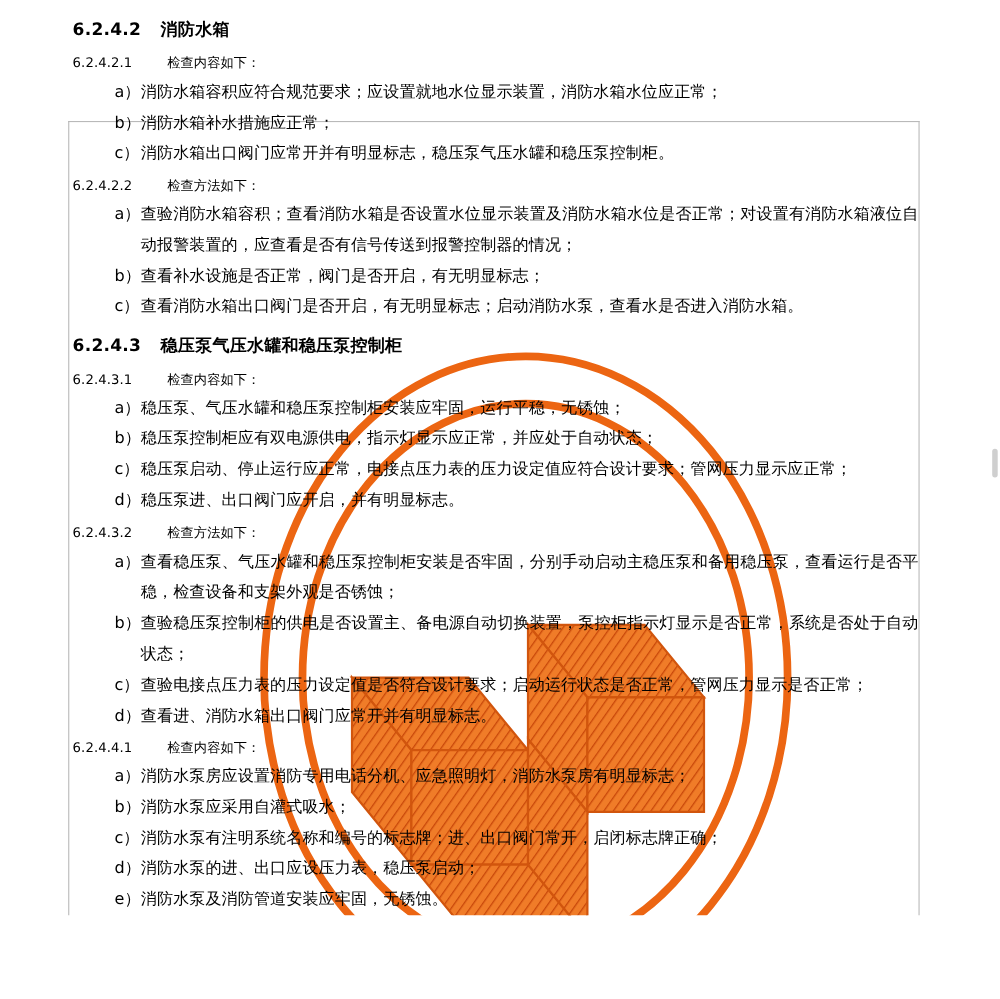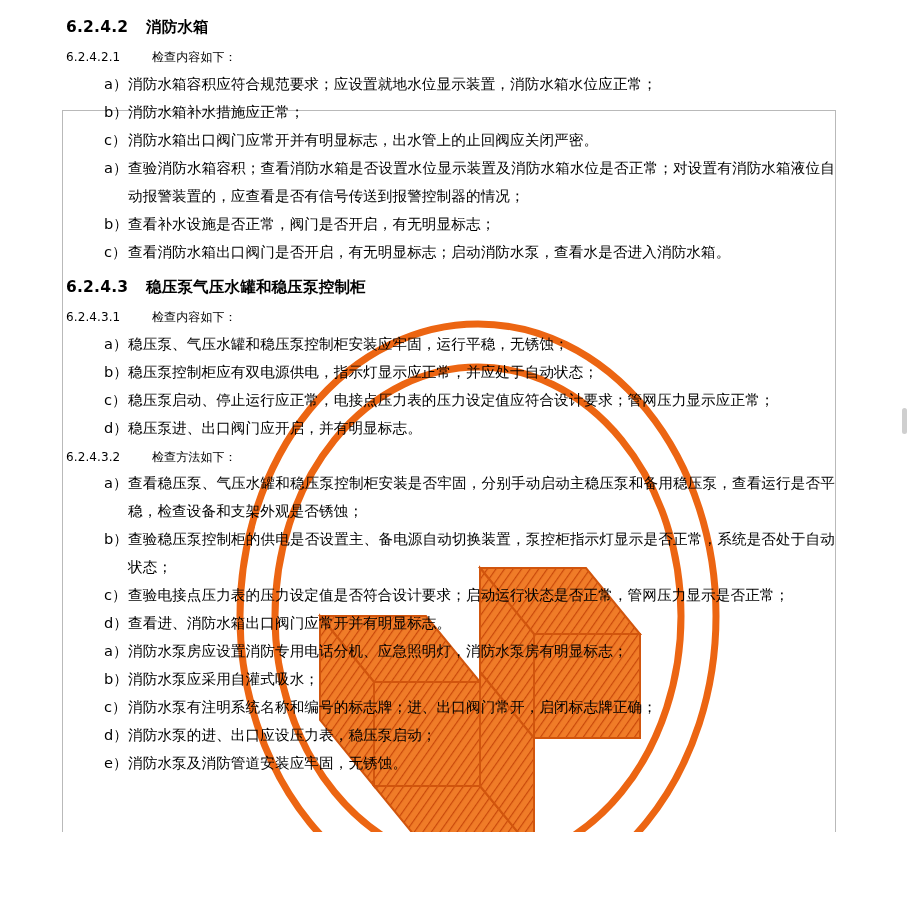--- a/index.html
+++ b/index.html
@@ -156,23 +156,26 @@
       <span class="txt">消防水箱容积应符合规范要求；应设置就地水位显示装置，消防水箱水位应正常；</span>
     </div>
 
     <div class="item">
       <span class="lbl">b）</span>
       <span class="txt">消防水箱补水措施应正常；</span>
     </div>
 
     <div class="item">
       <span class="lbl">c）</span>
-      <span class="txt">消防水箱出口阀门应常开并有明显标志，出水管上的止回阀应关闭严密。</span>
-    </div>
-
+      <span class="txt">消防水箱出口阀门应常开并有明显标志，稳压泵气压水罐和稳压泵控制柜。</span>
+    </div>
+
+    <div class="clause">
+      <span class="num">6.2.4.2.2</span><span>检查方法如下：</span>
+    </div>
 
     <div class="item">
       <span class="lbl">a）</span>
       <span class="txt">查验消防水箱容积；查看消防水箱是否设置水位显示装置及消防水箱水位是否正常；对设置有消防水箱液位自动报警装置的，应查看是否有信号传送到报警控制器的情况；</span>
     </div>
 
     <div class="item">
       <span class="lbl">b）</span>
       <span class="txt">查看补水设施是否正常，阀门是否开启，有无明显标志；</span>
     </div>
@@ -228,20 +231,23 @@
       <span class="lbl">c）</span>
       <span class="txt">查验电接点压力表的压力设定值是否符合设计要求；启动运行状态是否正常，管网压力显示是否正常；</span>
     </div>
 
     <div class="item">
       <span class="lbl">d）</span>
       <span class="txt">查看进、消防水箱出口阀门应常开并有明显标志。</span>
     </div>
 
 
+    <div class="clause">
+      <span class="num">6.2.4.4.1</span><span>检查内容如下：</span>
+    </div>
 
     <div class="item">
       <span class="lbl">a）</span>
       <span class="txt">消防水泵房应设置消防专用电话分机、应急照明灯，消防水泵房有明显标志；</span>
     </div>
 
     <div class="item">
       <span class="lbl">b）</span>
       <span class="txt">消防水泵应采用自灌式吸水；</span>
     </div>

